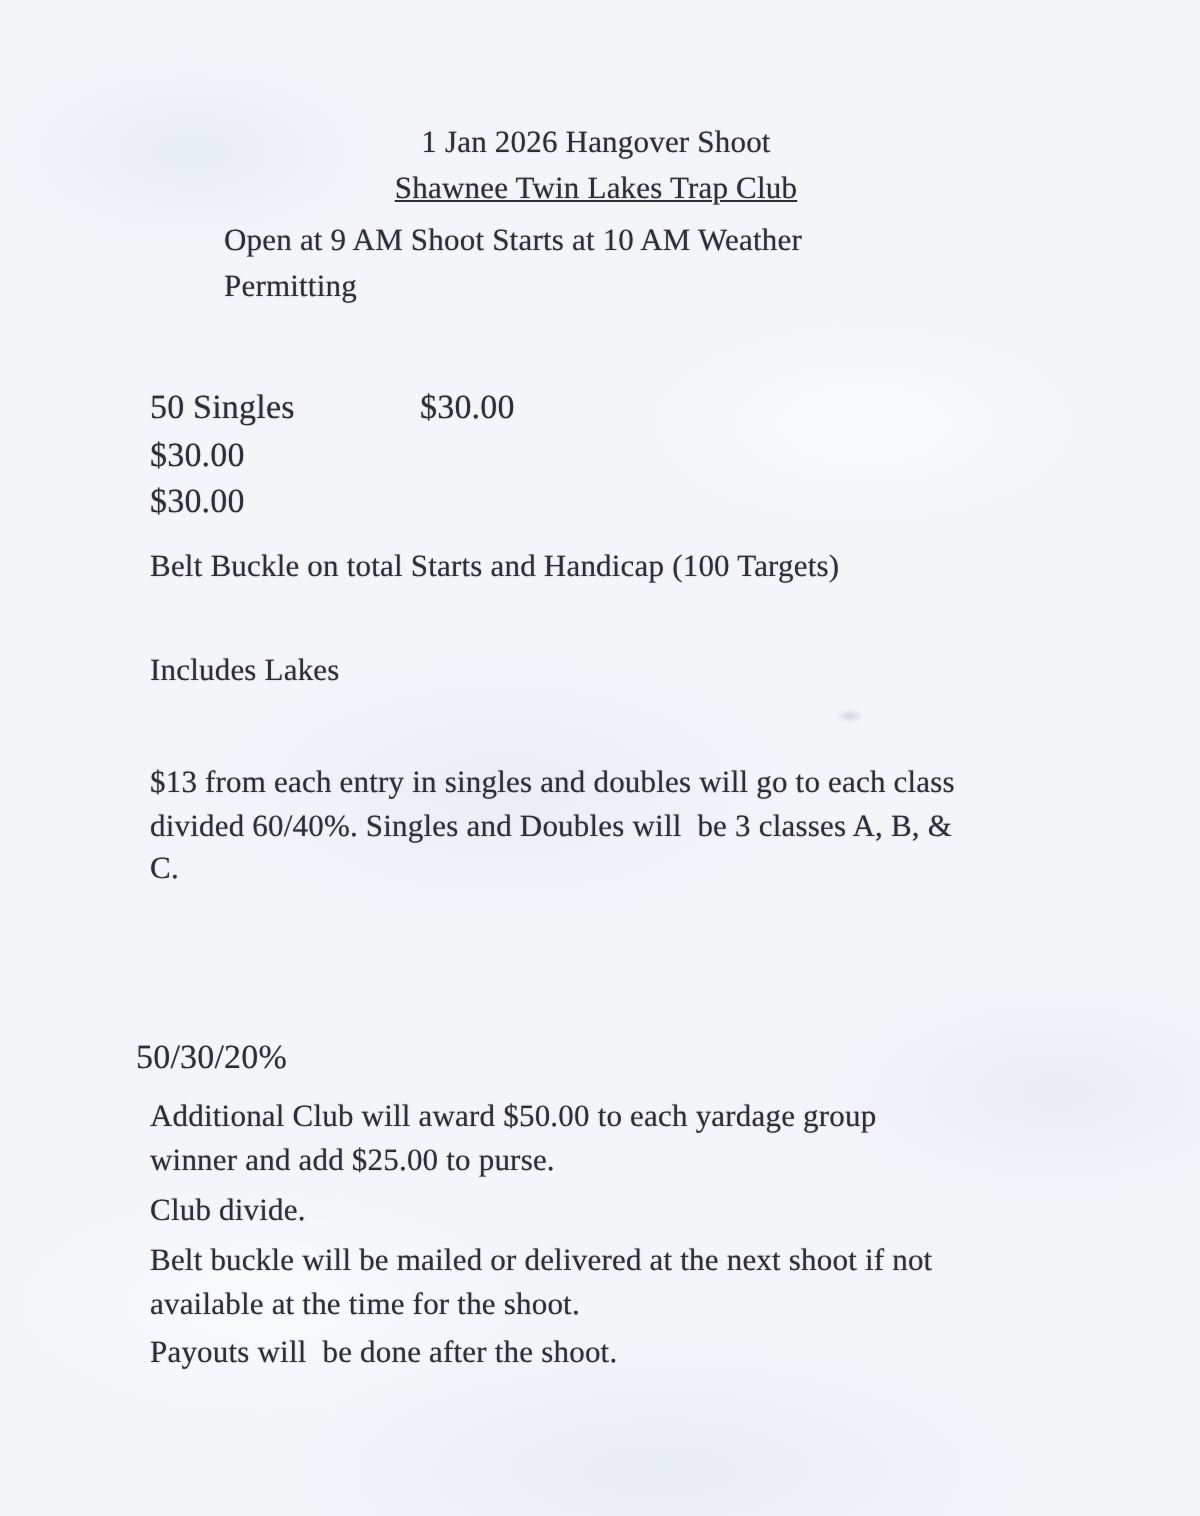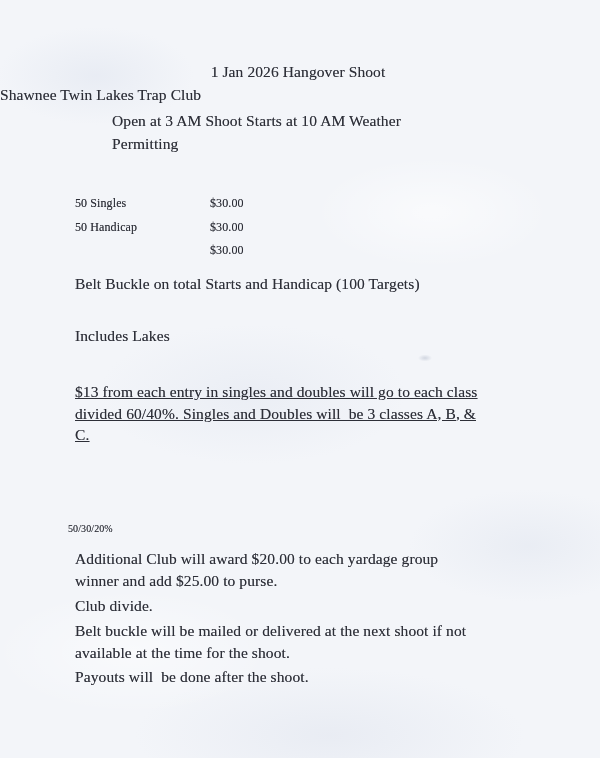--- a/index.html
+++ b/index.html
@@ -28,77 +28,76 @@
   }
   .txt {
     position: absolute;
     font-size: 15.5px;
     line-height: 22px;
     white-space: pre-wrap;
     letter-spacing: 0.1px;
     text-shadow: 0 0 0.6px rgba(45,47,56,.55);
   }
   .doc-title   { top: 60px;  left: 0; right: 4px; text-align: center; line-height: 23px; }
-  .doc-subtitle{ top: 83px;  left: 0; right: 4px; line-height: 23px; }
+  .doc-subtitle{ top: 83px;  left: 0; right: 4px; text-align: center; line-height: 23px; text-decoration: underline; }
   .hours       { top: 109px; left: 112px; line-height: 23px; }
   .pricing     { position: absolute; top: 192px; left: 75px; }
   .price-row   { display: flex; height: 23.5px; line-height: 23.5px;
-                 font-size: 12px; white-space: pre;
-                 text-shadow: 0 0 0.6px rgba(45,47,56,.55); letter-spacing: 0.1px; justify-content: flex-end; }
+                 font-size: 17px; white-space: pre;
+                 text-shadow: 0 0 0.6px rgba(45,47,56,.55); letter-spacing: 0.1px; }
   .price-label { width: 135px; }
   .belt        { top: 273px; left: 75px; }
   .lunch       { top: 325px; left: 75px; }
-  .para1       { top: 381px; left: 75px; line-height: 21.5px; text-decoration: underline; }
+  .para1       { top: 381px; left: 75px; line-height: 21.5px; }
   .handicap    { top: 476px; left: 75px; }
-  .small-line  { font-size: 10px; line-height: 17px; margin-left: -7px;
+  .small-line  { font-size: 17px; line-height: 17px; margin-left: -7px;
                  letter-spacing: 0.1px; text-shadow: 0 0 0.5px rgba(45,47,56,.5); text-align: center; }
   .yardage     { top: 548px; left: 75px; }
   .ties        { top: 595px; left: 75px; }
   .delivery    { top: 620px; left: 75px; line-height: 21.5px; }
   .payouts     { top: 666px; left: 75px; }
 </style>
 </head>
 <body>
 
 <div class="scan">
 
   <div class="txt doc-title">1 Jan 2026 Hangover Shoot</div>
 
   <div class="txt doc-subtitle">Shawnee Twin Lakes Trap Club</div>
 
-  <div class="txt hours">Open at 3 AM Shoot Starts at 10 AM Weather
+  <div class="txt hours">Open at 9 AM Shoot Starts at 10 AM Weather
 Permitting</div>
 
   <div class="pricing">
     <div class="price-row">
       <span class="price-label">50 Singles</span>
       <span class="price-value">$30.00</span>
     </div>
     <div class="price-row">
-      <span class="price-label">50 Handicap</span>
       <span class="price-value">$30.00</span>
     </div>
     <div class="price-row">
       <span class="price-value">$30.00</span>
     </div>
   </div>
 
   <div class="txt belt">Belt Buckle on total Starts and Handicap (100 Targets)</div>
 
   <div class="txt lunch">Includes Lakes</div>
 
   <div class="txt para1">$13 from each entry in singles and doubles will go to each class
 divided 60/40%. Singles and Doubles will  be 3 classes A, B, &amp;
 C.</div>
 
   <div class="txt handicap">
     <div class="small-line">50/30/20%</div>
   </div>
 
-  <div class="txt yardage">Additional Club will award $20.00 to each yardage group
+  <div class="txt yardage">Additional Club will award $50.00 to each yardage group
 winner and add $25.00 to purse.</div>
 
   <div class="txt ties">Club divide.</div>
 
   <div class="txt payouts">Payouts will  be done after the shoot.</div>
 
   <div class="txt delivery">Belt buckle will be mailed or delivered at the next shoot if not
 available at the time for the shoot.</div>
 
 </div>

